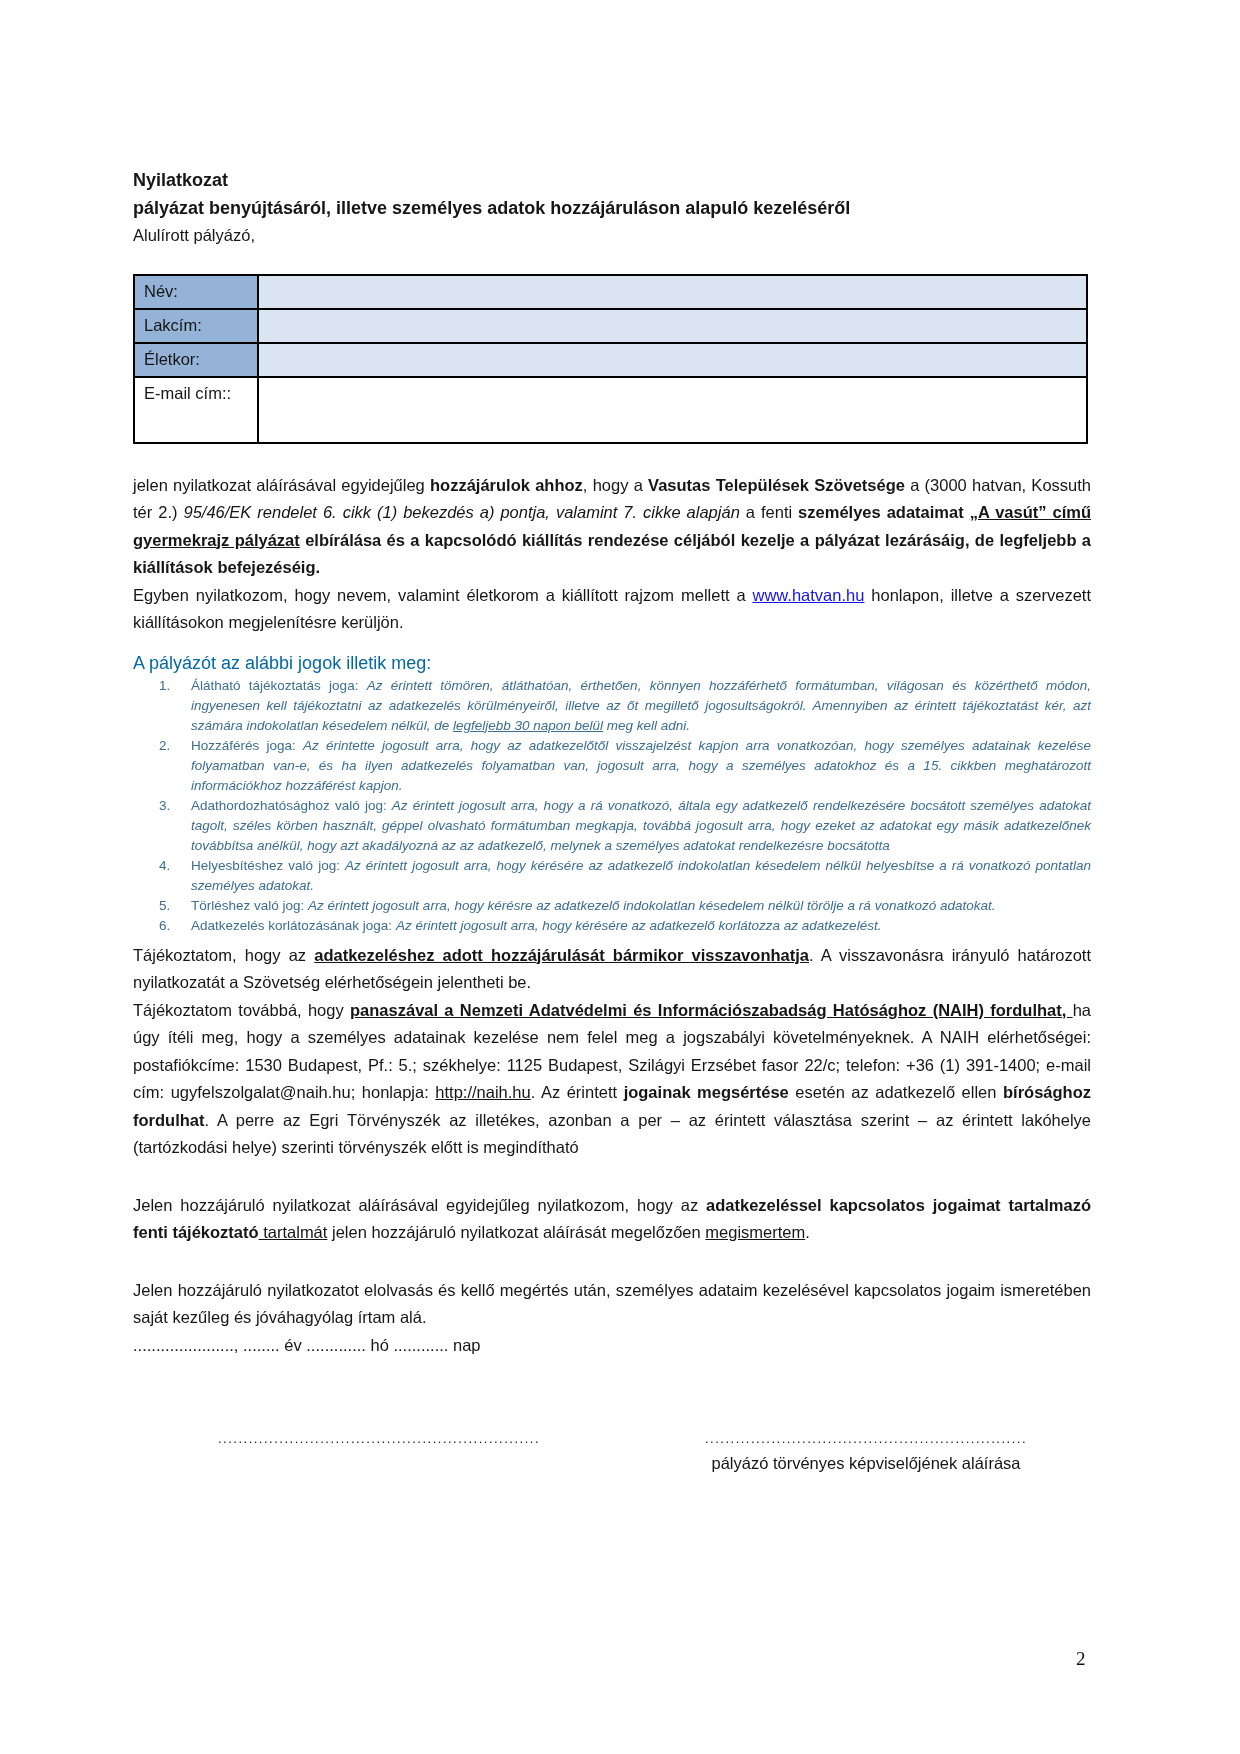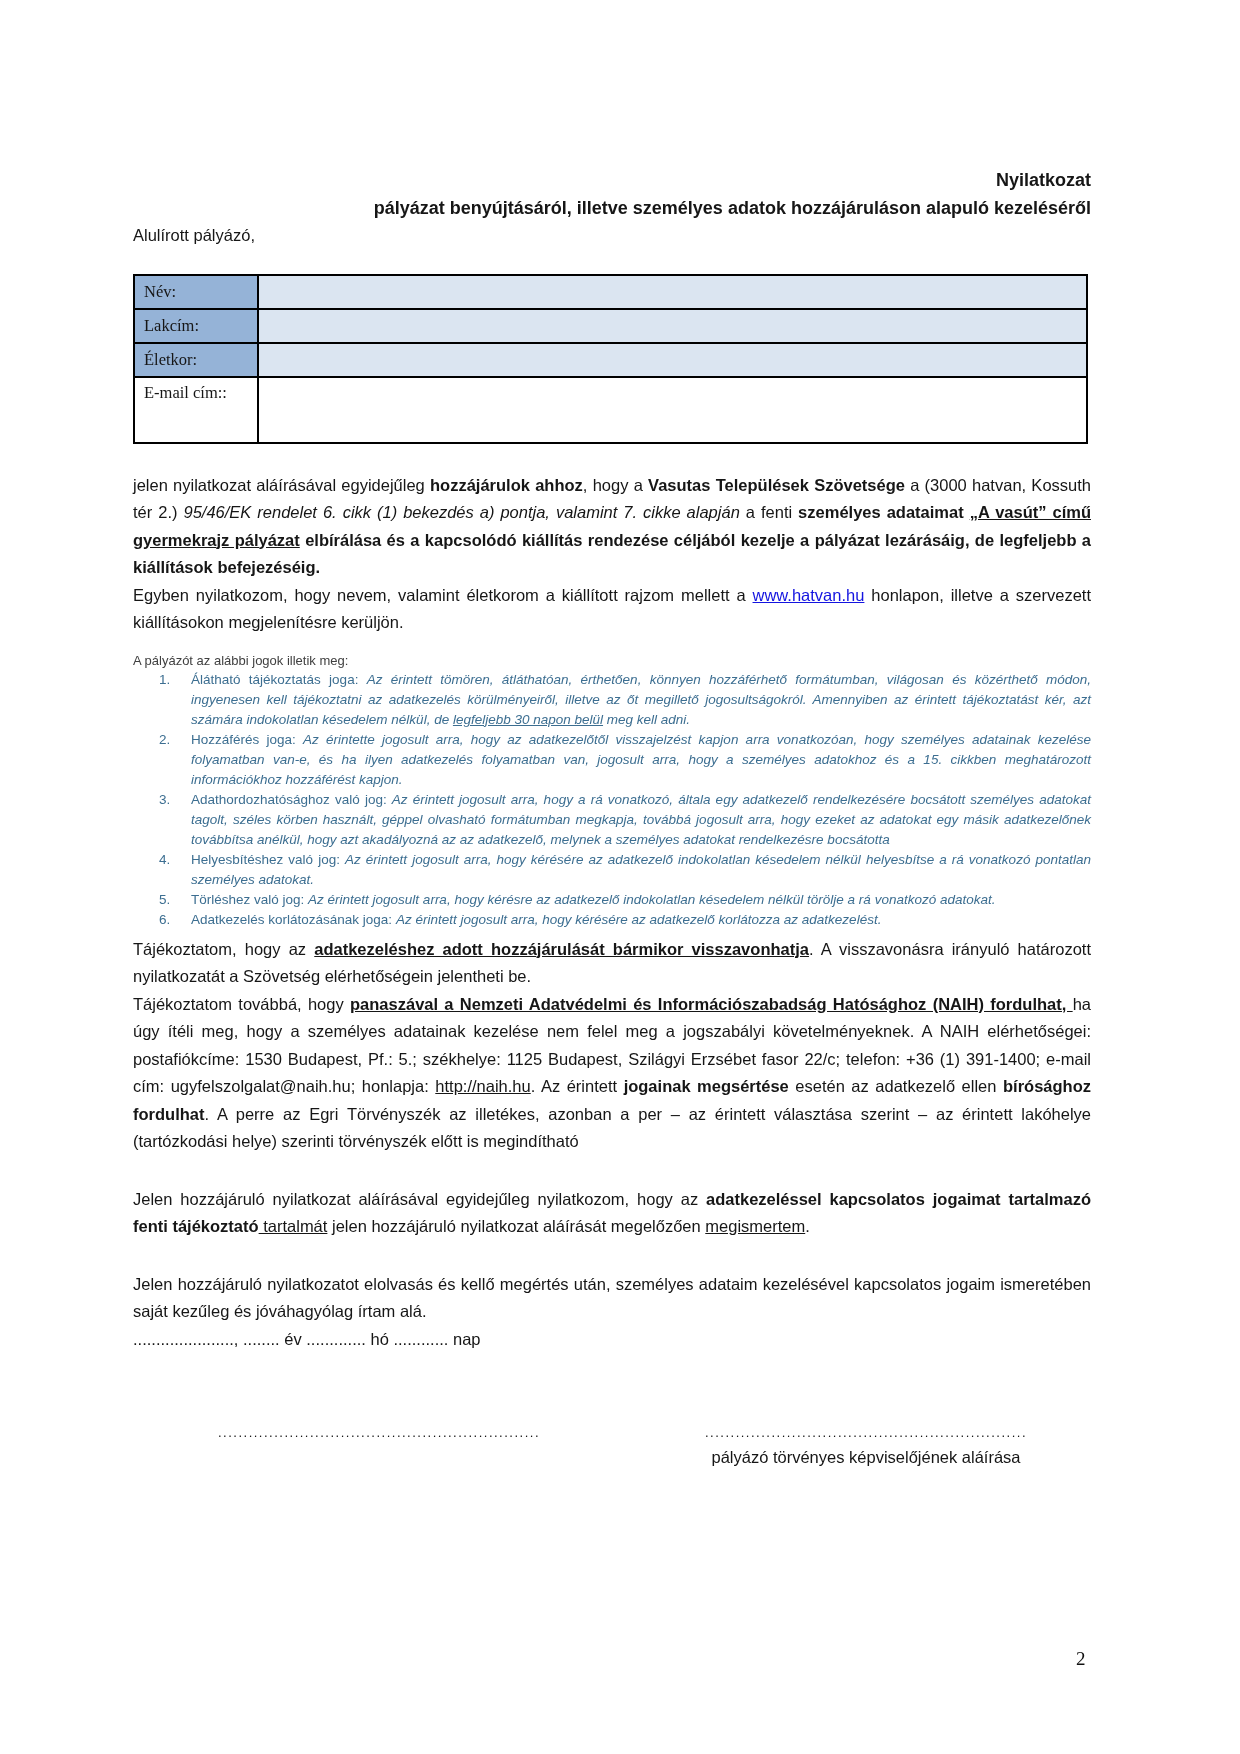--- a/index.html
+++ b/index.html
@@ -2,41 +2,41 @@
 <html lang="hu" style="--accent-blue: #3C6E91; --link-blue: #1414E0; --table-label-bg: #95B3D7; --table-value-bg: #DBE5F1;"><head>
 <meta charset="utf-8">
 <style>
   html,body{margin:0;padding:0;background:#ffffff;}
   .page{
     width:1240px;height:1754px;position:relative;background:#ffffff;
     font-family:"Liberation Sans",sans-serif;color:#161616;overflow:hidden;
   }
   .content{position:absolute;left:133px;top:0;width:958px;}
 
-  .doc-title{margin-top:166px;text-align:right;font-weight:bold;font-size:18px;line-height:28px;}
+  .doc-title{margin-top:166px;text-align:left;font-weight:bold;font-size:18px;line-height:28px;}
   .intro{margin-top:30px;font-size:16.5px;}
 
   table.form{border-collapse:collapse;width:955px;margin-top:24px;table-layout:fixed;}
-  table.form td{border:2px solid #000;font-size:16.5px;padding:2px 9px;font-family:Liberation Serif, serif;}
+  table.form td{border:2px solid #000;font-size:16.5px;padding:2px 9px;}
   td.lbl{width:104px;}
   tr.shaded td.lbl{background:var(--table-label-bg);}
   tr.shaded td.val{background:var(--table-value-bg);}
   tr.r1 td,tr.r2 td,tr.r3 td{height:28px;}
   tr.r4 td{height:60px;vertical-align:top;line-height:26px;}
 
   p.body{font-size:16.5px;line-height:27.5px;text-align:justify;margin:0;}
   p.consent{margin-top:28px;}
   p.publish{margin-top:0;}
   p.withdraw{margin-top:6px;}
   p.naih{margin-top:0;}
   p.ack{margin-top:30px;}
   p.final{margin-top:30px;}
   p.date{text-align:left;}
 
-  .rights-header{margin-top:16px;font-size:13px;color:#404040;}
+  .rights-header{margin-top:16px;font-size:18px;color:#0369a1;}
   .rights-list{margin-top:2px;}
   .rights-item{display:flex;color:var(--accent-blue);font-size:13.5px;line-height:20px;}
   .rights-item .num{flex:none;width:32px;margin-left:26px;}
   .rights-item .itxt{flex:1;text-align:justify;}
 
   .s-b{font-weight:bold;}
   .s-i{font-style:italic;}
   .s-u{text-decoration:underline;}
   .s-link{color:var(--link-blue);text-decoration:underline;}
 

